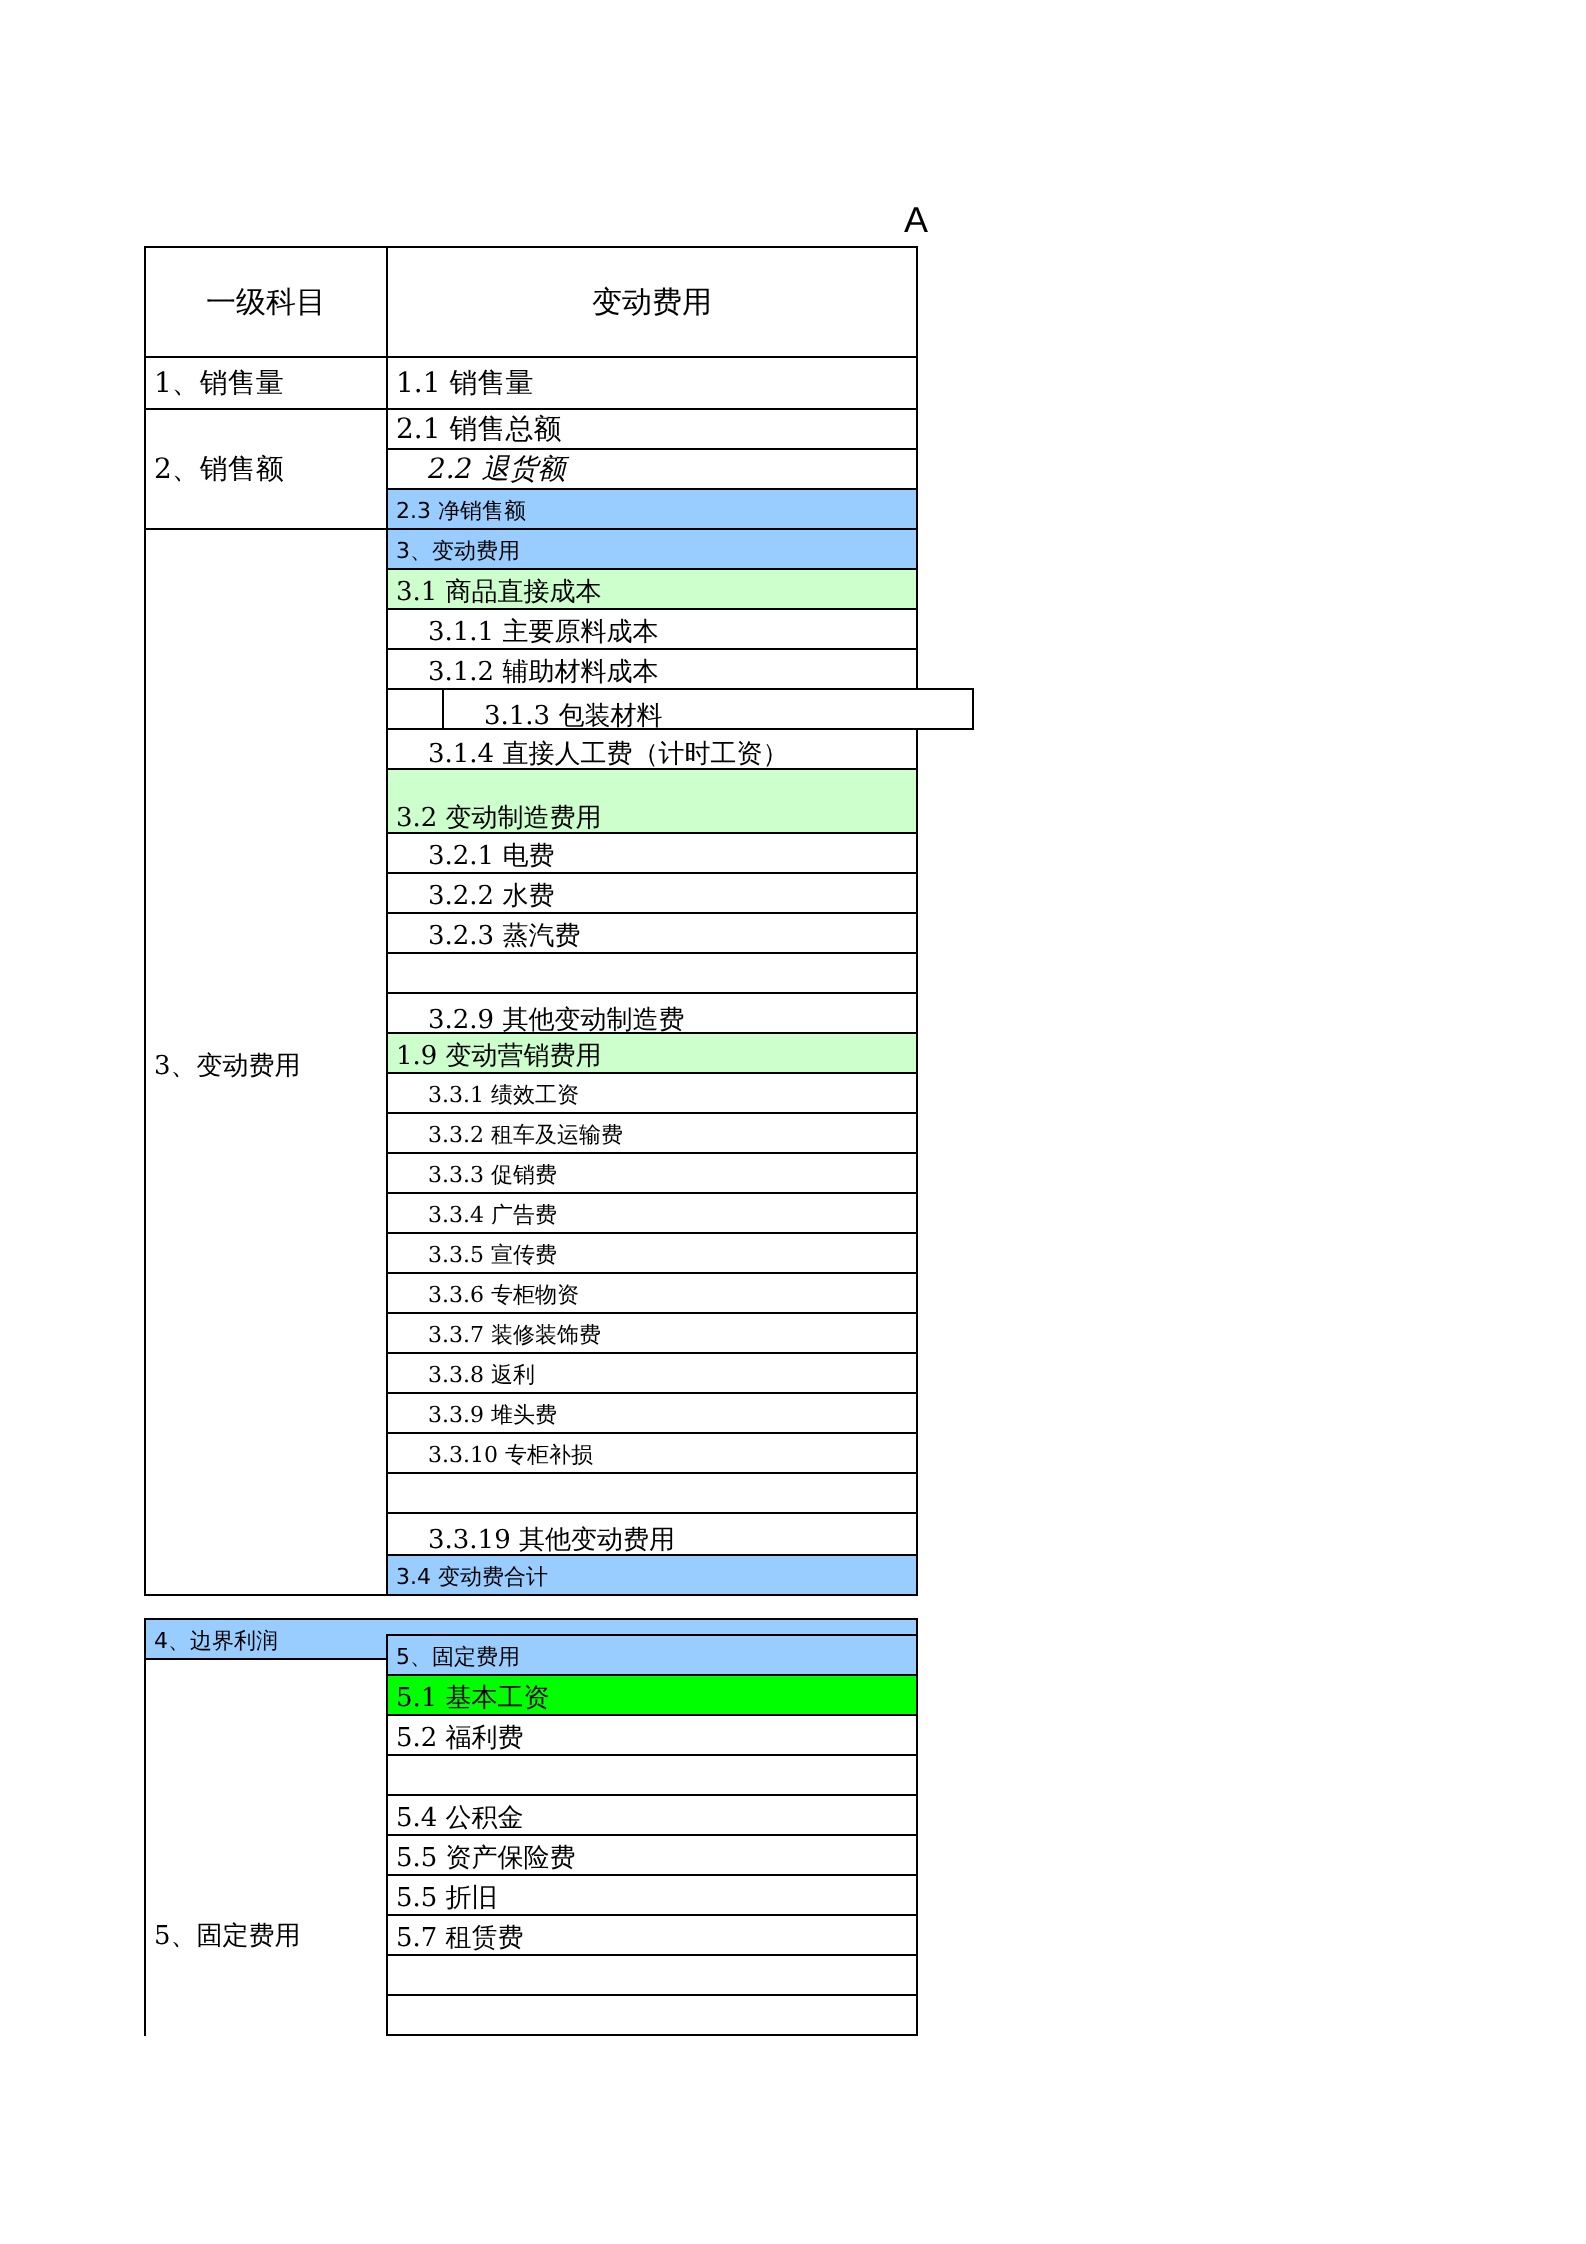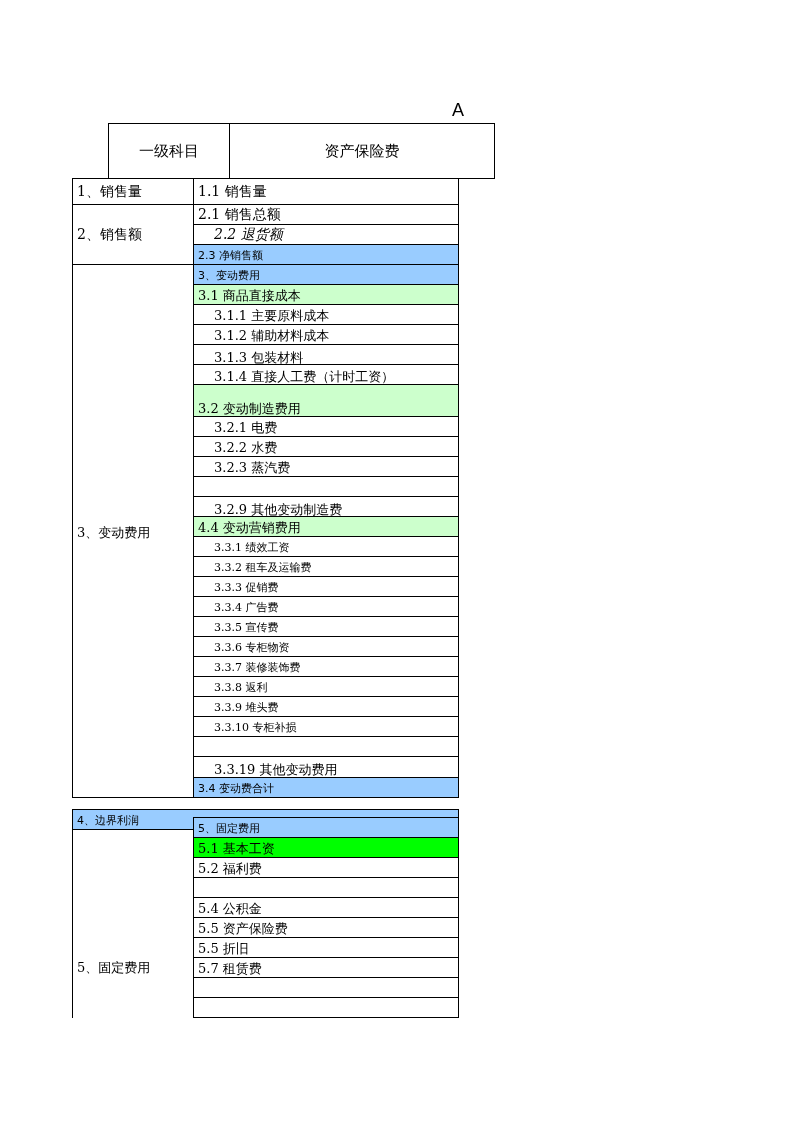--- a/index.html
+++ b/index.html
@@ -7,41 +7,41 @@
            font-family: "DejaVu Serif", "Liberation Serif", serif; color: #000; }
     .title-frag { position: absolute; left: 452px; top: 100px; font-size: 18px;
                   font-family: "Liberation Sans", sans-serif; }
     .grid { position: absolute; left: 72px; top: 123px; width: 387px; }
     .cell { position: absolute; box-sizing: border-box; overflow: hidden; white-space: nowrap; }
     .c1 { left: 0; width: 122px; }
     .c2 { left: 121px; width: 266px; }
     .full { left: 0; width: 387px; }
     .b-all { border: 1px solid #000; }
     .lbl { position: absolute; left: 4px; }
-    .hdr { font-family: "DejaVu Sans", "Liberation Sans", sans-serif; font-size: 15px; margin-left: 36px; }
+    .hdr { font-family: "DejaVu Sans", "Liberation Sans", sans-serif; font-size: 15px; }
     .sans { font-family: "DejaVu Sans", "Liberation Sans", sans-serif; font-size: 11px; }
     .serif14 { font-size: 14px; }
     .serif13 { font-size: 13px; }
     .serif11 { font-size: 11px; padding-left: 32px; }
     .blue { background: #99ccff; }
     .lgreen { background: #ccffcc; }
     .bgreen { background: #00ff00; text-align: center; }
   </style>
 </head>
 <body>
 
 <div class="title-frag">A</div>
 
 <div class="grid">
 
   <div class="cell c1 b-all hdr" style="top:0;height:56px;">
     <span style="position:absolute;left:0;right:0;top:18px;text-align:center;">一级科目</span>
   </div>
   <div class="cell c2 b-all hdr" style="top:0;height:56px;">
-    <span style="position:absolute;left:0;right:0;top:18px;text-align:center;">资产保险费</span>
+    <span style="position:absolute;left:0;right:0;top:18px;text-align:center;">变动费用</span>
   </div>
 
   <div class="cell c1 b-all serif14" style="top:55px;height:27px;">
     <span class="lbl" style="top:4px;">1、销售量</span>
   </div>
   <div class="cell c2 b-all serif14" style="top:55px;height:27px;">
     <span class="lbl" style="top:4px;">1.1 销售量</span>
   </div>
 
   <div class="cell c1 b-all serif14" style="top:81px;height:61px;">
@@ -65,21 +65,21 @@
   </div>
   <div class="cell c2 b-all serif13 lgreen" style="top:161px;height:21px;">
     <span class="lbl" style="top:2px;">3.1 商品直接成本</span>
   </div>
   <div class="cell c2 b-all serif13" style="top:181px;height:21px;">
     <span class="lbl" style="top:2px;left:20px;">3.1.1 主要原料成本</span>
   </div>
   <div class="cell c2 b-all serif13" style="top:201px;height:21px;">
     <span class="lbl" style="top:2px;left:20px;">3.1.2 辅助材料成本</span>
   </div>
-  <div class="cell c2 b-all serif13" style="top:221px;height:21px;">
+  <div class="cell c2 b-all serif13" style="top:221px;height:21px;margin-left:28px;">
     <span class="lbl" style="top:4px;left:20px;">3.1.3 包装材料</span>
   </div>
   <div class="cell c2 b-all serif13" style="top:241px;height:21px;">
     <span class="lbl" style="top:3px;left:20px;">3.1.4 直接人工费（计时工资）</span>
   </div>
   <div class="cell c2 b-all serif13 lgreen" style="top:261px;height:33px;">
     <span class="lbl" style="top:15px;">3.2 变动制造费用</span>
   </div>
   <div class="cell c2 b-all serif13" style="top:293px;height:21px;">
     <span class="lbl" style="top:2px;left:20px;">3.2.1 电费</span>
@@ -90,21 +90,21 @@
   <div class="cell c2 b-all serif13" style="top:333px;height:21px;">
     <span class="lbl" style="top:2px;left:20px;">3.2.3 蒸汽费</span>
   </div>
   <div class="cell c2 b-all serif13" style="top:353px;height:21px;">
     <span class="lbl" style="top:2px;left:20px;"></span>
   </div>
   <div class="cell c2 b-all serif13" style="top:373px;height:21px;">
     <span class="lbl" style="top:4px;left:20px;">3.2.9 其他变动制造费</span>
   </div>
   <div class="cell c2 b-all serif13 lgreen" style="top:393px;height:21px;">
-    <span class="lbl" style="top:2px;">4.4 变动营销费用</span>
+    <span class="lbl" style="top:2px;">1.9 变动营销费用</span>
   </div>
   <div class="cell c2 b-all serif11" style="top:413px;height:21px;">
     <span class="lbl" style="top:3px;left:20px;">3.3.1 绩效工资</span>
   </div>
   <div class="cell c2 b-all serif11" style="top:433px;height:21px;">
     <span class="lbl" style="top:3px;left:20px;">3.3.2 租车及运输费</span>
   </div>
   <div class="cell c2 b-all serif11" style="top:453px;height:21px;">
     <span class="lbl" style="top:3px;left:20px;">3.3.3 促销费</span>
   </div>

